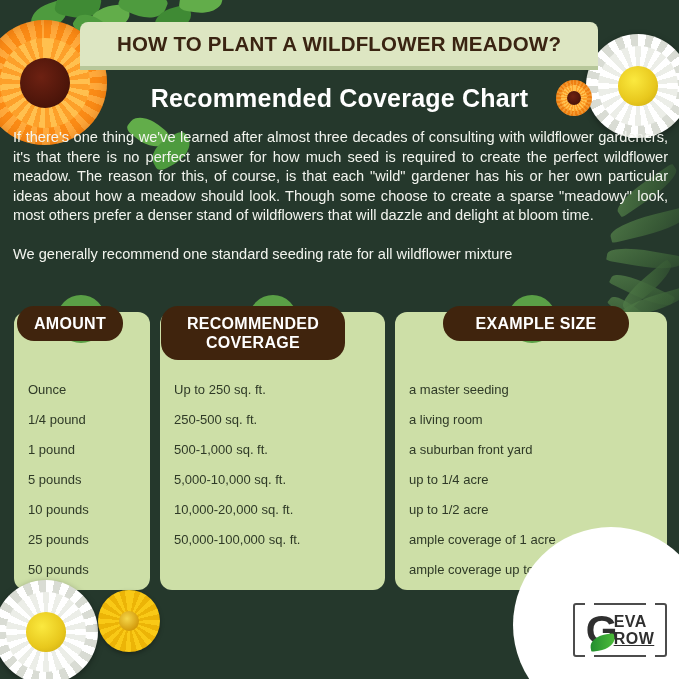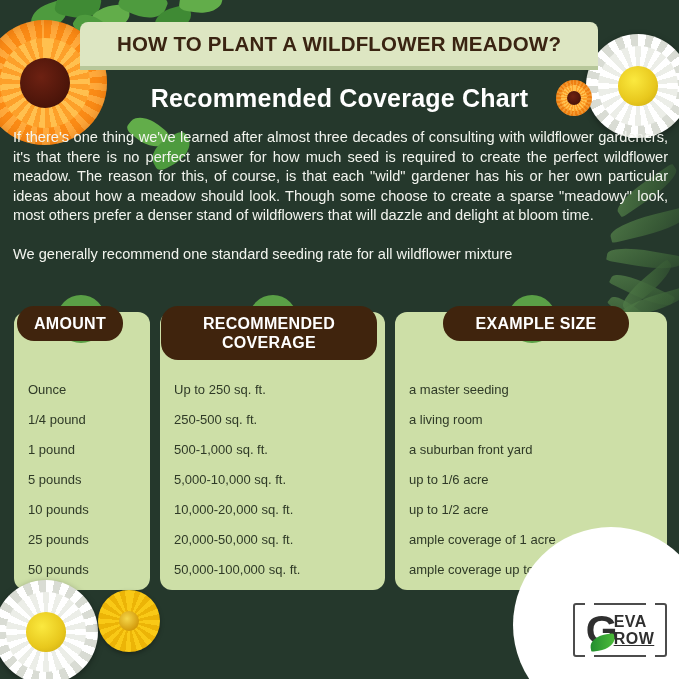--- a/index.html
+++ b/index.html
@@ -178,21 +178,21 @@
     font-size: 16px;
     font-weight: bold;
     letter-spacing: .3px;
     text-align: center;
     line-height: 19px;
     padding: 8px 14px;
     z-index: 2;
     white-space: pre-line;
   }
   .col.amount   .col-head { left: 3px;  width: 106px; }
-  .col.coverage .col-head { left: 1px;  width: 216px; }
+  .col.coverage .col-head { left: 1px;  width: 184px; }
   .col.example  .col-head { left: 48px; width: 186px; }
 
   .cells {
     padding: 14px 14px 0 14px;
   }
   .cell {
     color: #2f3a27;
     font-size: 13px;
     line-height: 17px;
     height: 30px;
@@ -336,33 +336,32 @@
     <div class="col coverage">
       <div class="col-tabdot"></div>
       <div class="col-head">RECOMMENDED
 COVERAGE</div>
       <div class="cells">
         <div class="cell">Up to 250 sq. ft.</div>
         <div class="cell">250-500 sq. ft.</div>
         <div class="cell">500-1,000 sq. ft.</div>
         <div class="cell">5,000-10,000 sq. ft.</div>
         <div class="cell">10,000-20,000 sq. ft.</div>
-        <div class="cell">20,000-50,000 sq. ft.</div>
         <div class="cell">50,000-100,000 sq. ft.</div>
       </div>
     </div>
 
     <div class="col example">
       <div class="col-tabdot"></div>
       <div class="col-head">EXAMPLE SIZE</div>
       <div class="cells">
         <div class="cell">a master seeding</div>
         <div class="cell">a living room</div>
         <div class="cell">a suburban front yard</div>
-        <div class="cell">up to 1/6 acre</div>
+        <div class="cell">up to 1/4 acre</div>
         <div class="cell">up to 1/2 acre</div>
         <div class="cell">ample coverage of 1 acre</div>
         <div class="cell">ample coverage up to 2 acres</div>
       </div>
     </div>
 
   </div>
 
   <div class="deco daisy" style="left:-6px; top:580px; width:104px; height:104px;">
     <div class="dpetals"></div>

